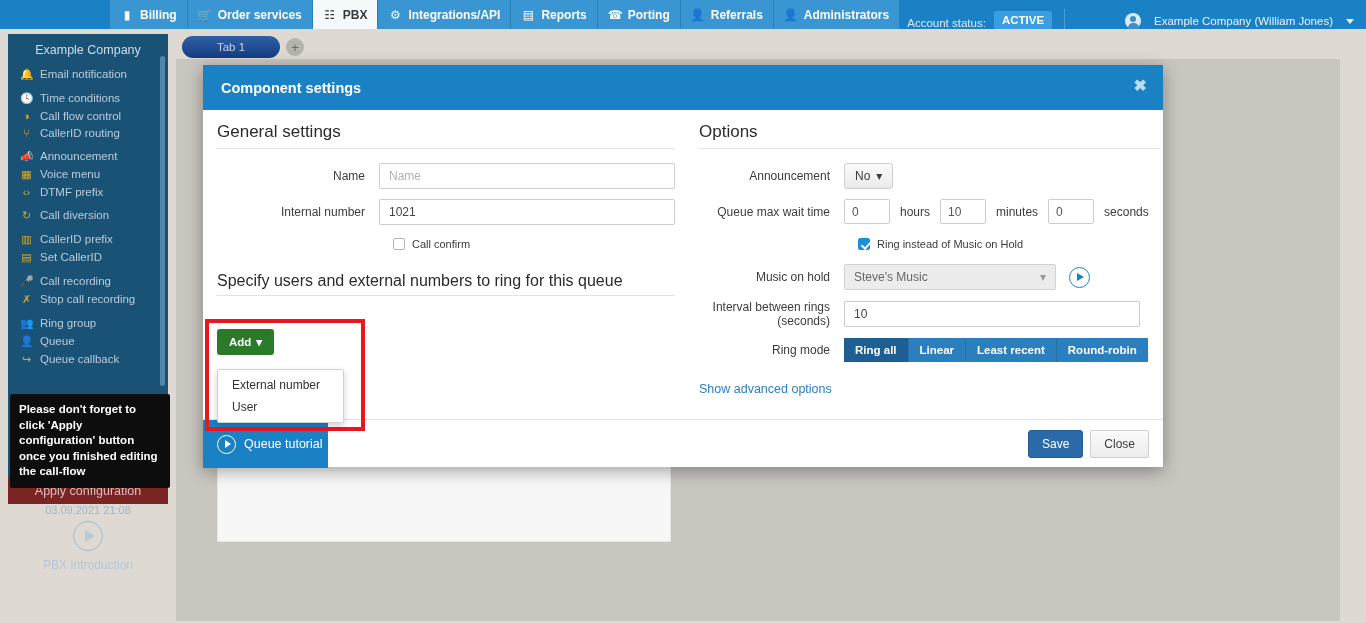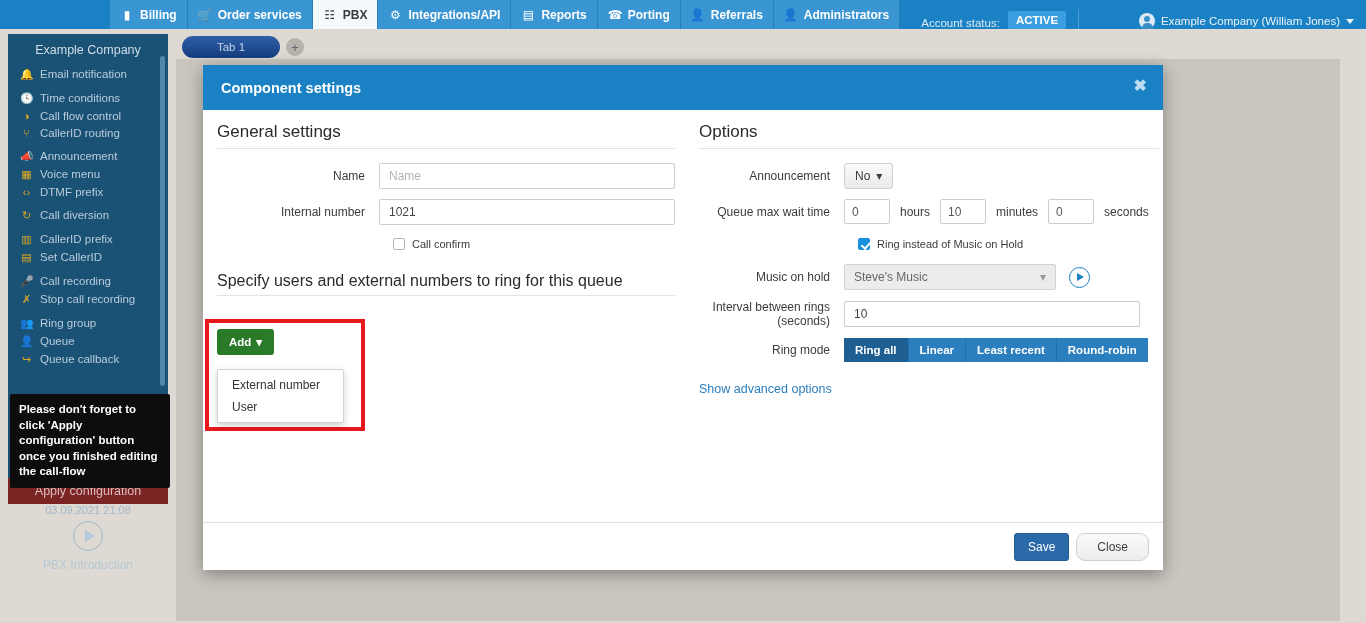--- a/index.html
+++ b/index.html
@@ -37,21 +37,21 @@
   }
   #nav-right {
     margin-left: auto; display: flex; align-items: flex-end;
     gap: 8px; padding-right: 12px; color: #dcebf6; font-size: 11.5px;
   }
   #acct-status-badge {
     background: #3a9ee0; color: #fff; font-weight: bold; font-size: 11.5px;
     padding: 3px 8px; border-radius: 2px;
   }
   #nav-div { width: 1px; height: 20px; background: #4a9fd6; margin: 0 4px; }
-  #user-chip { display: flex; align-items: center; gap: 6px; color: #eaf3fa; cursor: pointer; padding-left: 48px; }
+  #user-chip { display: flex; align-items: center; gap: 13px; color: #eaf3fa; cursor: pointer; padding-left: 48px; }
   .avatar-circle {
     width: 16px; height: 16px; border-radius: 50%;
     background: #dceaf5; position: relative; display: inline-block;
   }
   .avatar-circle::before {
     content: ''; position: absolute; left: 5px; top: 3px;
     width: 6px; height: 6px; border-radius: 50%; background: #3a8fc8;
   }
   .avatar-circle::after {
     content: ''; position: absolute; left: 2.5px; top: 10px;
@@ -160,21 +160,21 @@
 
   
   #canvas-area {
     position: absolute; left: 176px; top: 30px; right: 26px; bottom: 2px;
     background: #c9c5bf;
   }
 
   
   #modal {
     position: absolute; left: 203px; top: 36px;
-    width: 960px; height: 505px;
+    width: 960px; height: 402px;
     background: #ffffff;
     box-shadow: 0 4px 16px rgba(0,0,0,.35);
     z-index: 20;
   }
   #modal-header {
     height: 45px; background: #1a82c4; color: #ffffff;
     display: flex; align-items: center;
     padding: 0 18px; position: relative;
   }
   #modal-title { font-size: 14.5px; font-weight: bold; }
@@ -350,21 +350,21 @@
   #footer-actions {
     position: absolute; right: 14px; top: 10px; display: flex; gap: 7px;
   }
   #save-btn {
     background: #2b6aa8; color: #ffffff; font-size: 12px;
     padding: 6px 13px; border-radius: 3px; cursor: pointer;
     border: 1px solid #245d94;
   }
   #close-btn {
     background: linear-gradient(#fbfbfb, #ececec); color: #3c3c3c;
-    font-size: 12px; padding: 6px 20px; border-radius: 9px; cursor: pointer;
+    font-size: 12px; padding: 6px 13px; border-radius: 2px; cursor: pointer;
     border: 1px solid #cfcfcf;
   }
 </style>
 </head>
 <body>
 
 <div id="topnav">
   <div id="nav-tabs">
       <div class="nav-tab">
         <span class="nav-ico">▮</span>
@@ -600,20 +600,26 @@
               <div class="rm-btn">Least recent</div>
               <div class="rm-btn">Round-robin</div>
             </div>
         </div>
 
         <div id="adv-link">Show advanced options</div>
       </div>
     </div>
 
     <div id="modal-footer">
+      <div id="tutorial-btn">
+        <span class="circ">
+            <span class="tri3"></span>
+          </span>
+        <span>Queue tutorial</span>
+      </div>
       <div id="footer-actions">
         <div id="save-btn">Save</div>
         <div id="close-btn">Close</div>
       </div>
     </div>
   </div>
 
   <div id="timeline">
     <div id="tl-axis">
         <div class="tl-tick" style="left: 69.8462px;">10</div>

